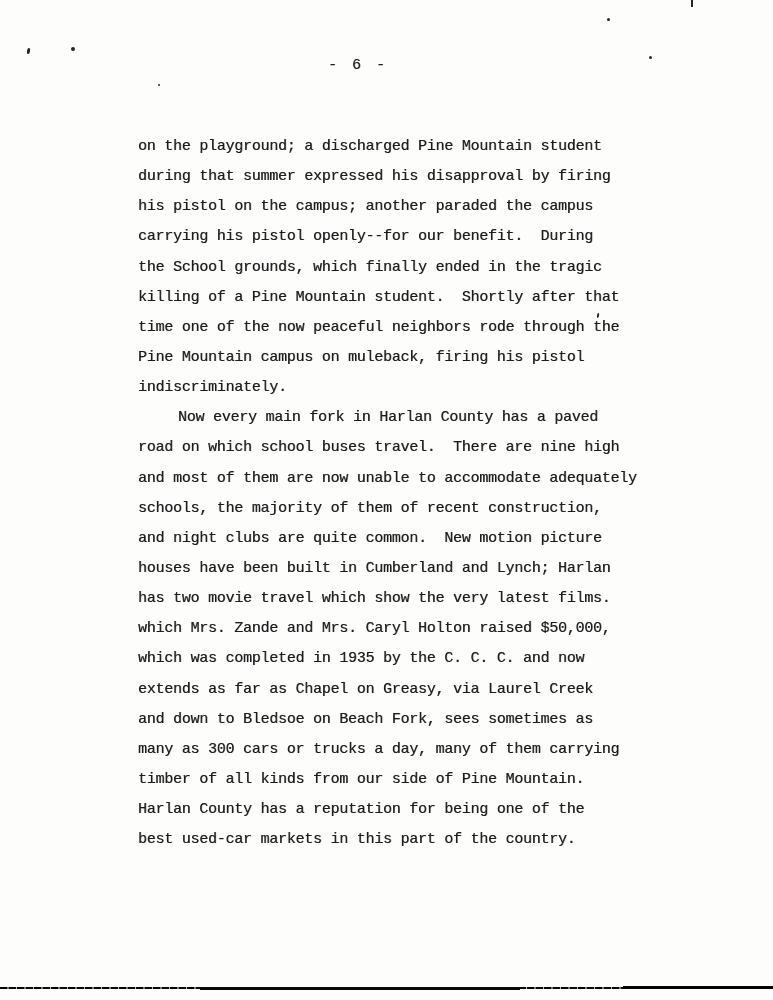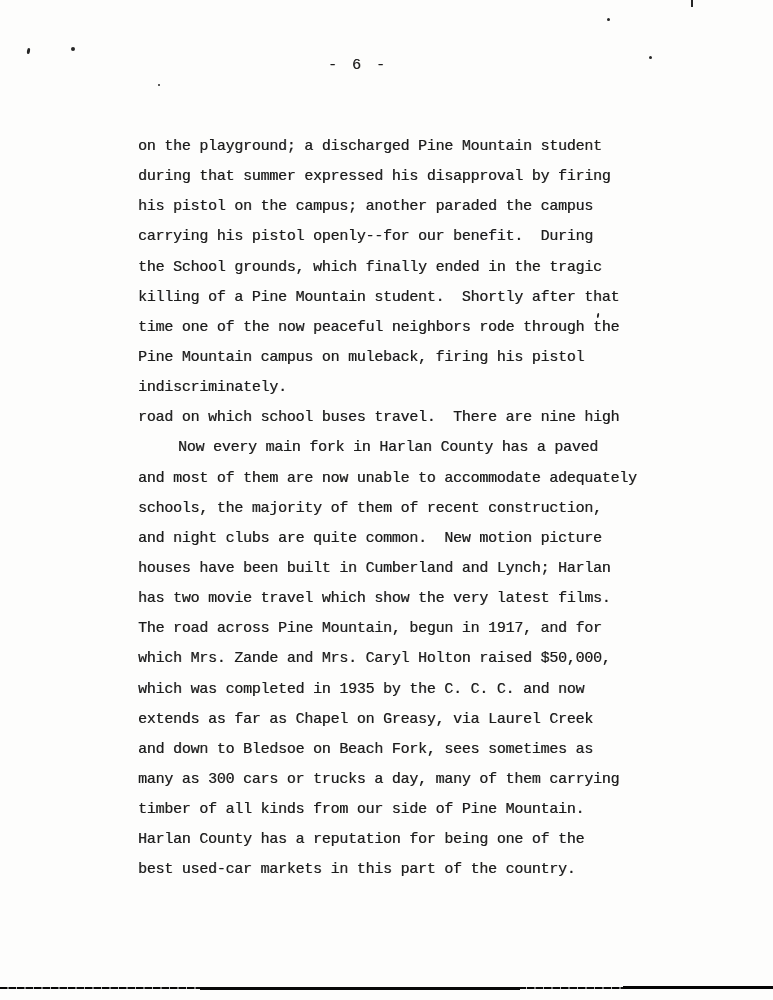--- a/index.html
+++ b/index.html
@@ -90,28 +90,27 @@
   <div class="text-block" id="text-block">
       <div class="line">on the playground; a discharged Pine Mountain student</div>
       <div class="line">during that summer expressed his disapproval by firing</div>
       <div class="line">his pistol on the campus; another paraded the campus</div>
       <div class="line">carrying his pistol openly--for our benefit.  During</div>
       <div class="line">the School grounds, which finally ended in the tragic</div>
       <div class="line">killing of a Pine Mountain student.  Shortly after that</div>
       <div class="line">time one of the now peaceful neighbors rode through the</div>
       <div class="line">Pine Mountain campus on muleback, firing his pistol</div>
       <div class="line">indiscriminately.</div>
+      <div class="line indent">Now every main fork in Harlan County has a paved</div>
       <div class="line">road on which school buses travel.  There are nine high</div>
-      <div class="line indent">Now every main fork in Harlan County has a paved</div>
       <div class="line">and most of them are now unable to accommodate adequately</div>
       <div class="line">schools, the majority of them of recent construction,</div>
       <div class="line">and night clubs are quite common.  New motion picture</div>
       <div class="line">houses have been built in Cumberland and Lynch; Harlan</div>
       <div class="line">has two movie travel which show the very latest films.</div>
-      <div class="line">The road across Pine Mountain, begun in 1917, and for</div>
       <div class="line">which Mrs. Zande and Mrs. Caryl Holton raised $50,000,</div>
       <div class="line">which was completed in 1935 by the C. C. C. and now</div>
       <div class="line">extends as far as Chapel on Greasy, via Laurel Creek</div>
       <div class="line">and down to Bledsoe on Beach Fork, sees sometimes as</div>
       <div class="line">many as 300 cars or trucks a day, many of them carrying</div>
       <div class="line">timber of all kinds from our side of Pine Mountain.</div>
       <div class="line">Harlan County has a reputation for being one of the</div>
       <div class="line">best used-car markets in this part of the country.</div>
     </div>
 

